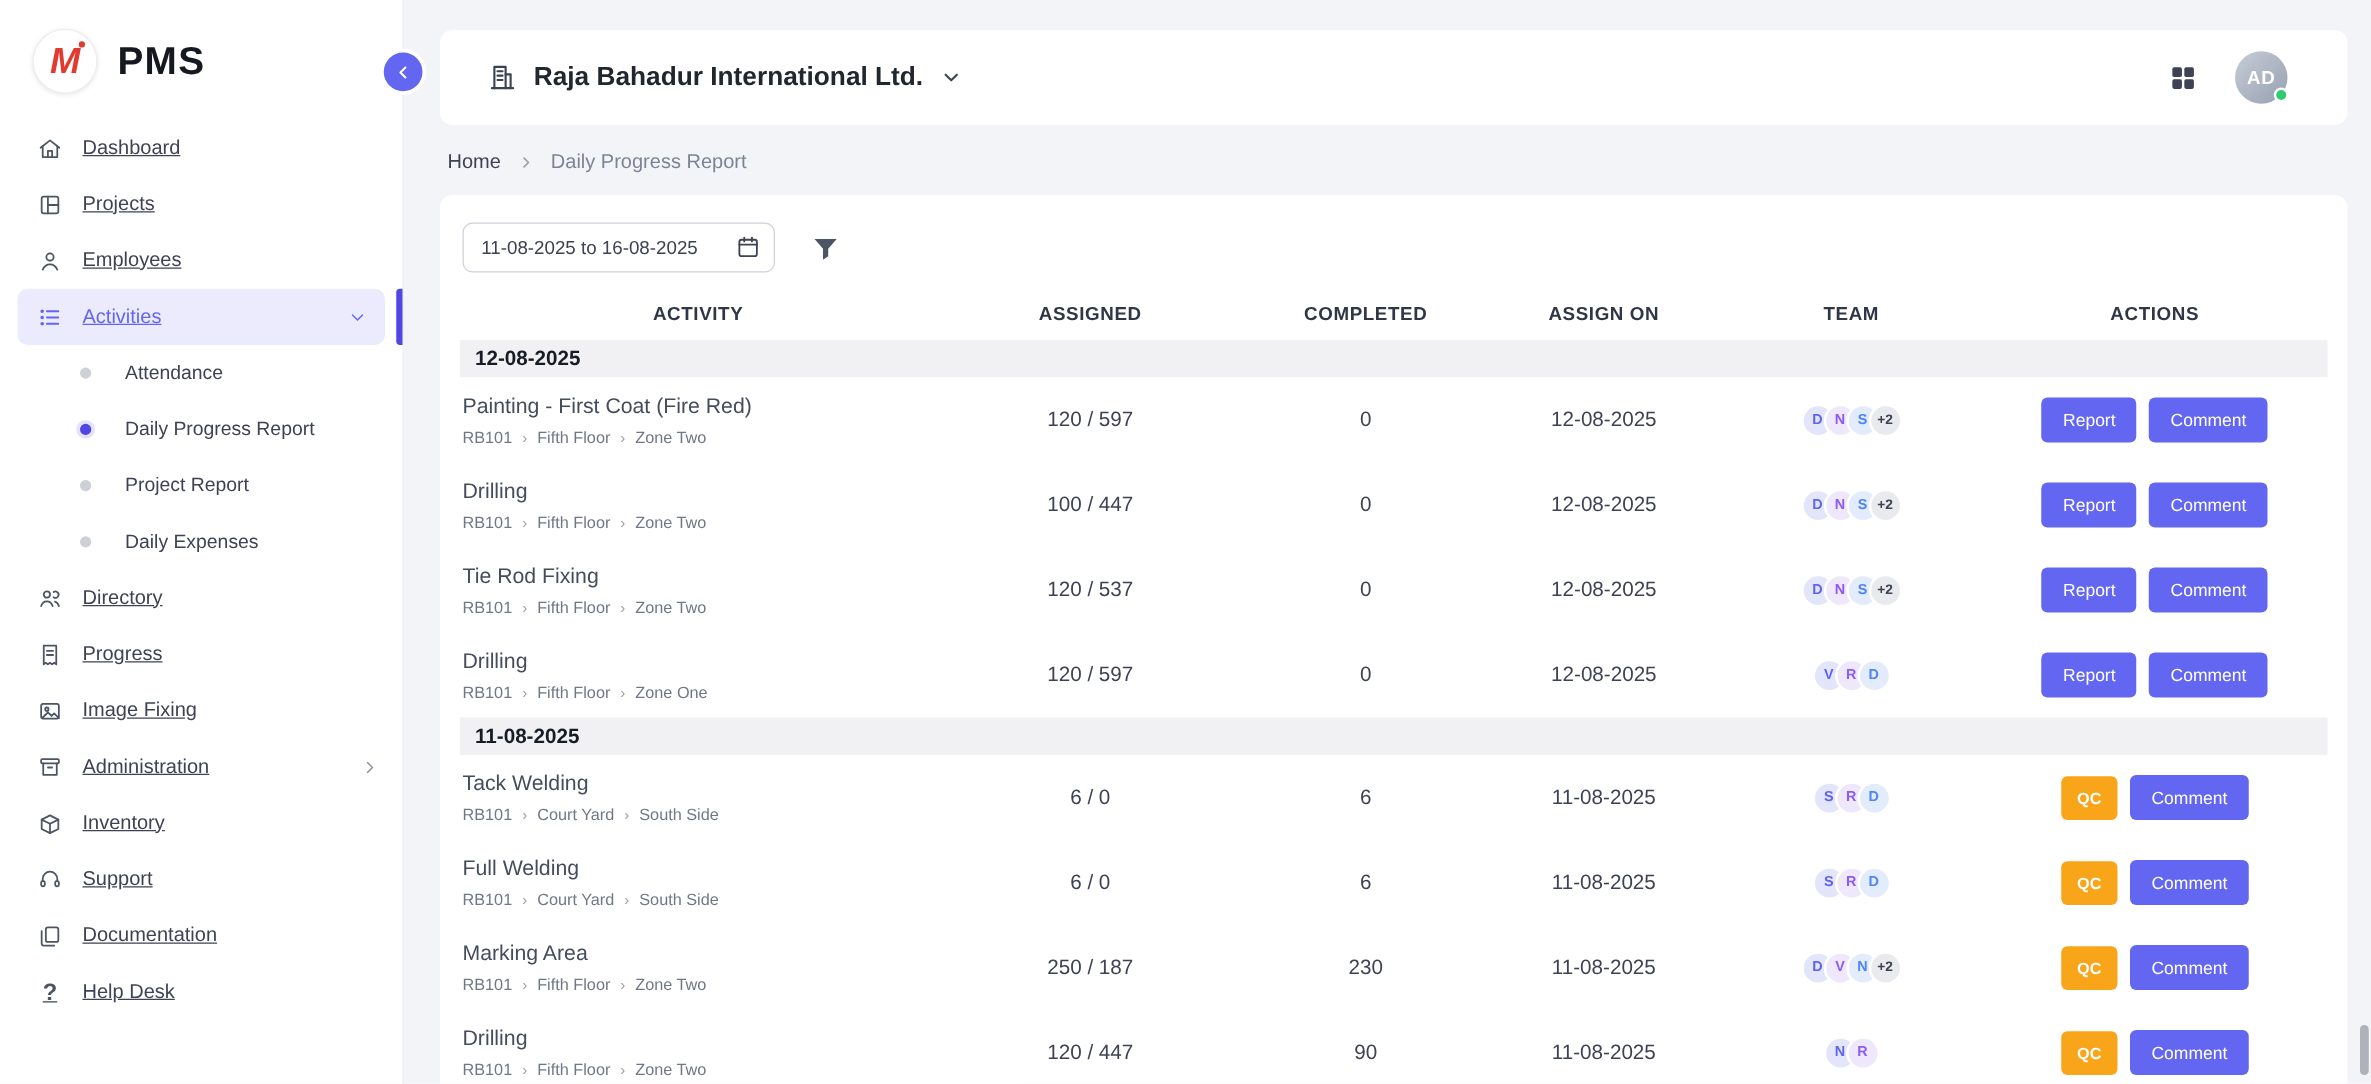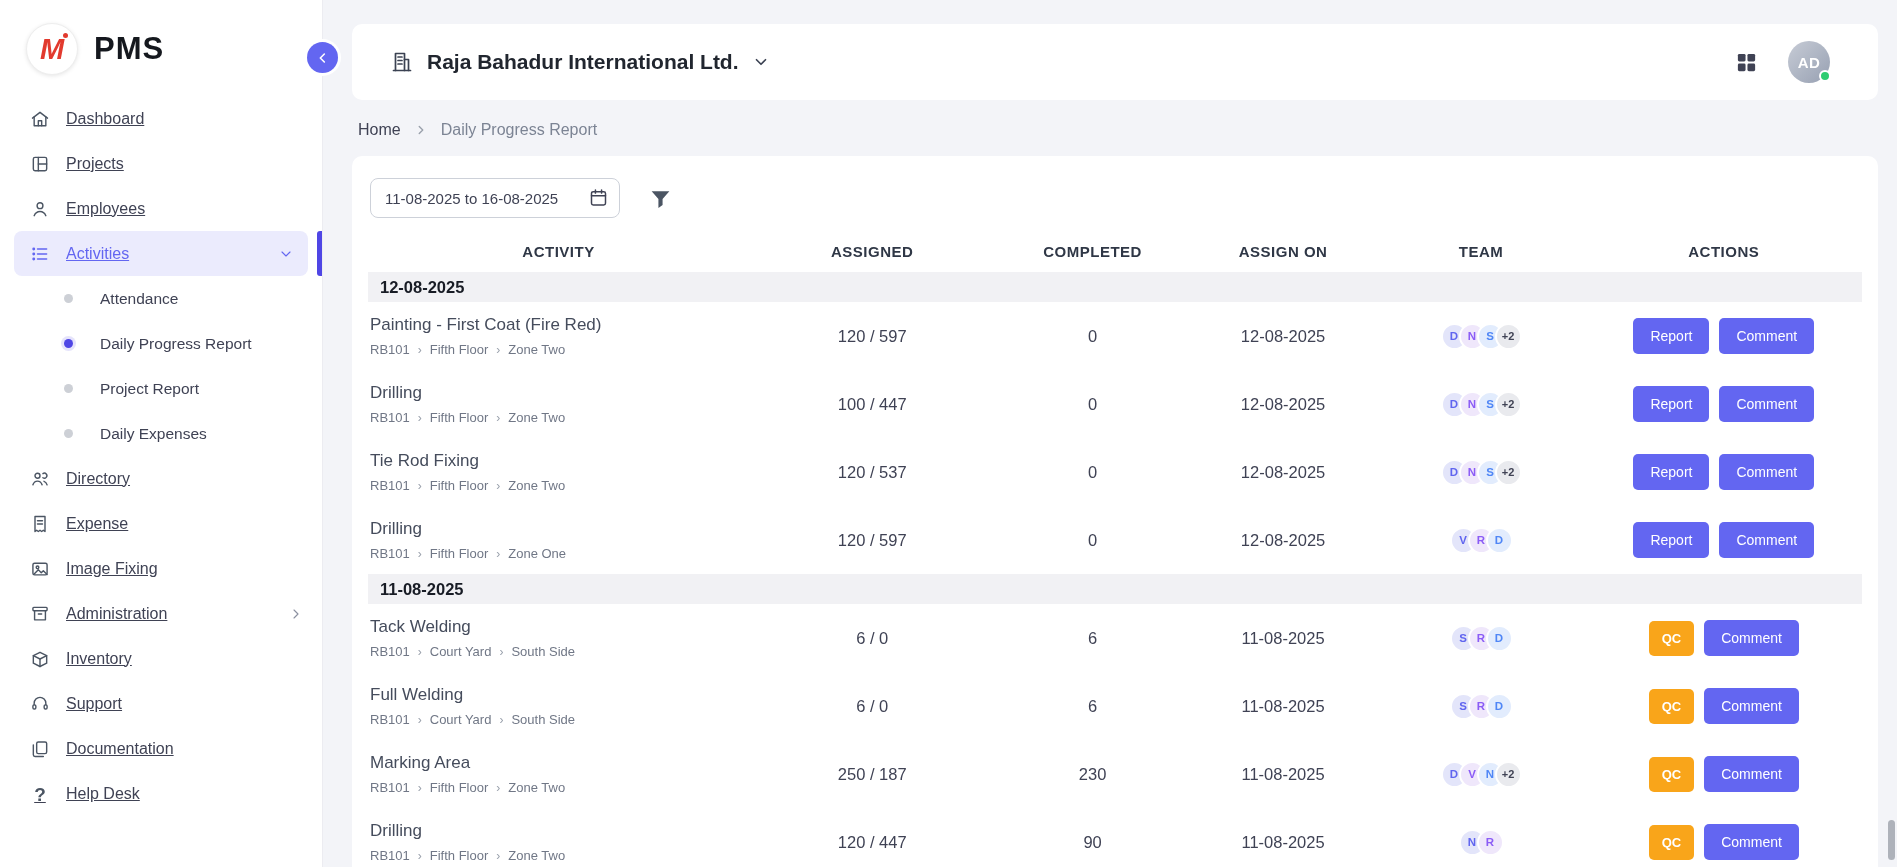--- a/index.html
+++ b/index.html
@@ -213,21 +213,21 @@
           <path d="M16.8 14.8c1.9.6 3 1.9 3.7 4.2"></path>
         </svg>
       <span>Directory</span>
     </div>
     <div class="nav-item">
       <svg class="si stroke" viewBox="0 0 24 24">
           <path d="M6 3h12v18l-2-1.5L14 21l-2-1.5L10 21l-2-1.5L6 21z"></path>
           <line x1="9" y1="8" x2="15" y2="8"></line>
           <line x1="9" y1="12" x2="15" y2="12"></line>
         </svg>
-      <span>Expense</span>
+      <span>Progress</span>
     </div>
     <div class="nav-item">
       <svg class="si stroke" viewBox="0 0 24 24">
           <rect x="3.5" y="5" width="17" height="14" rx="2"></rect>
           <circle cx="9" cy="10" r="1.6"></circle>
           <path d="M5 18l5-5 3.5 3.5L16 14l4.5 4.5"></path>
         </svg>
       <span>Image Fixing</span>
     </div>
     <div class="nav-item">

